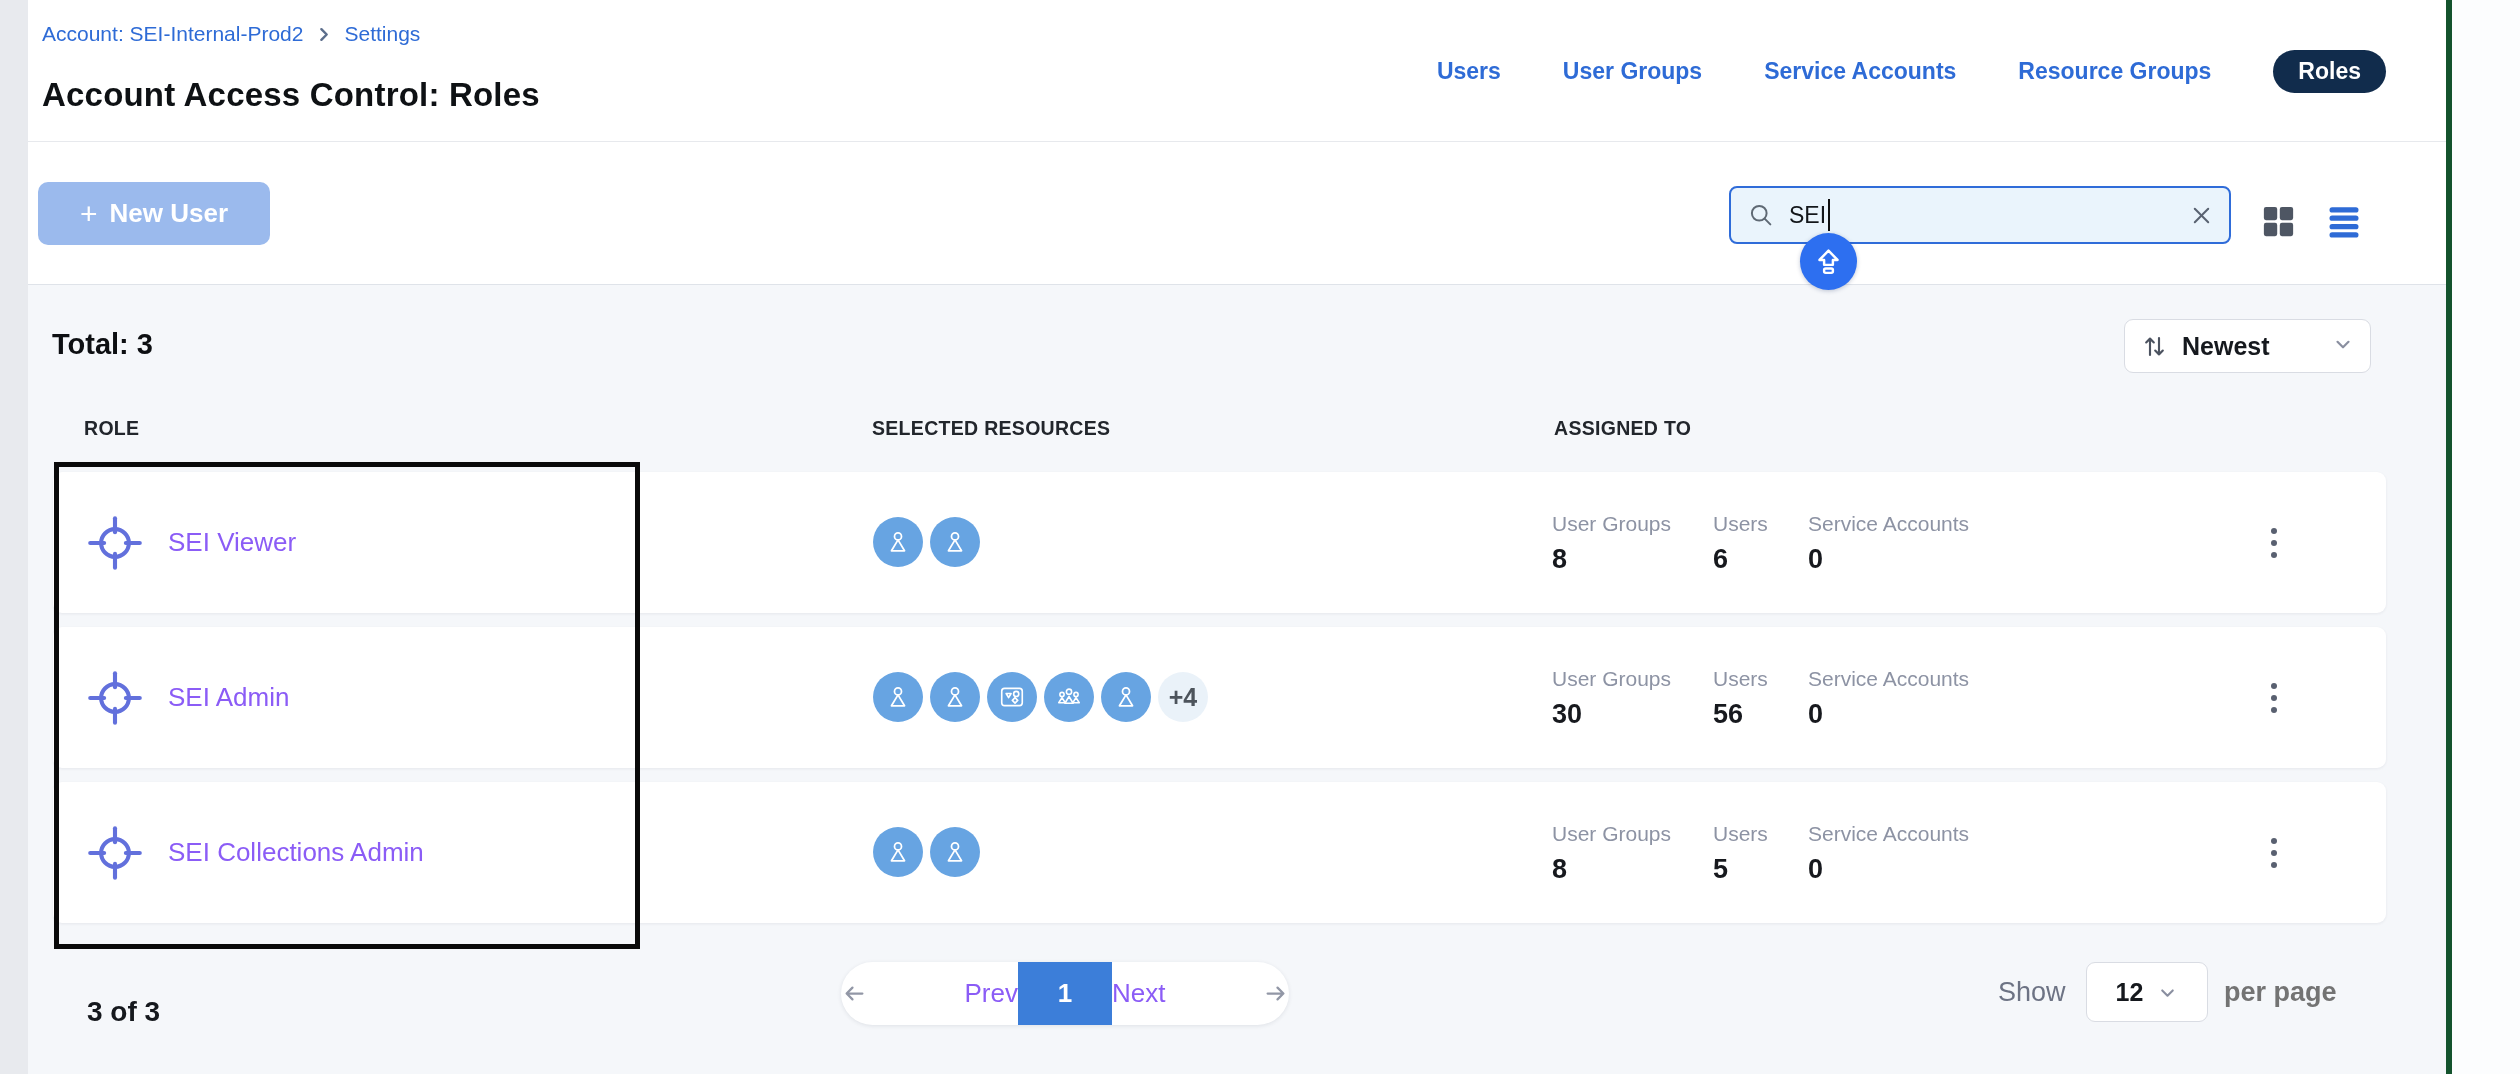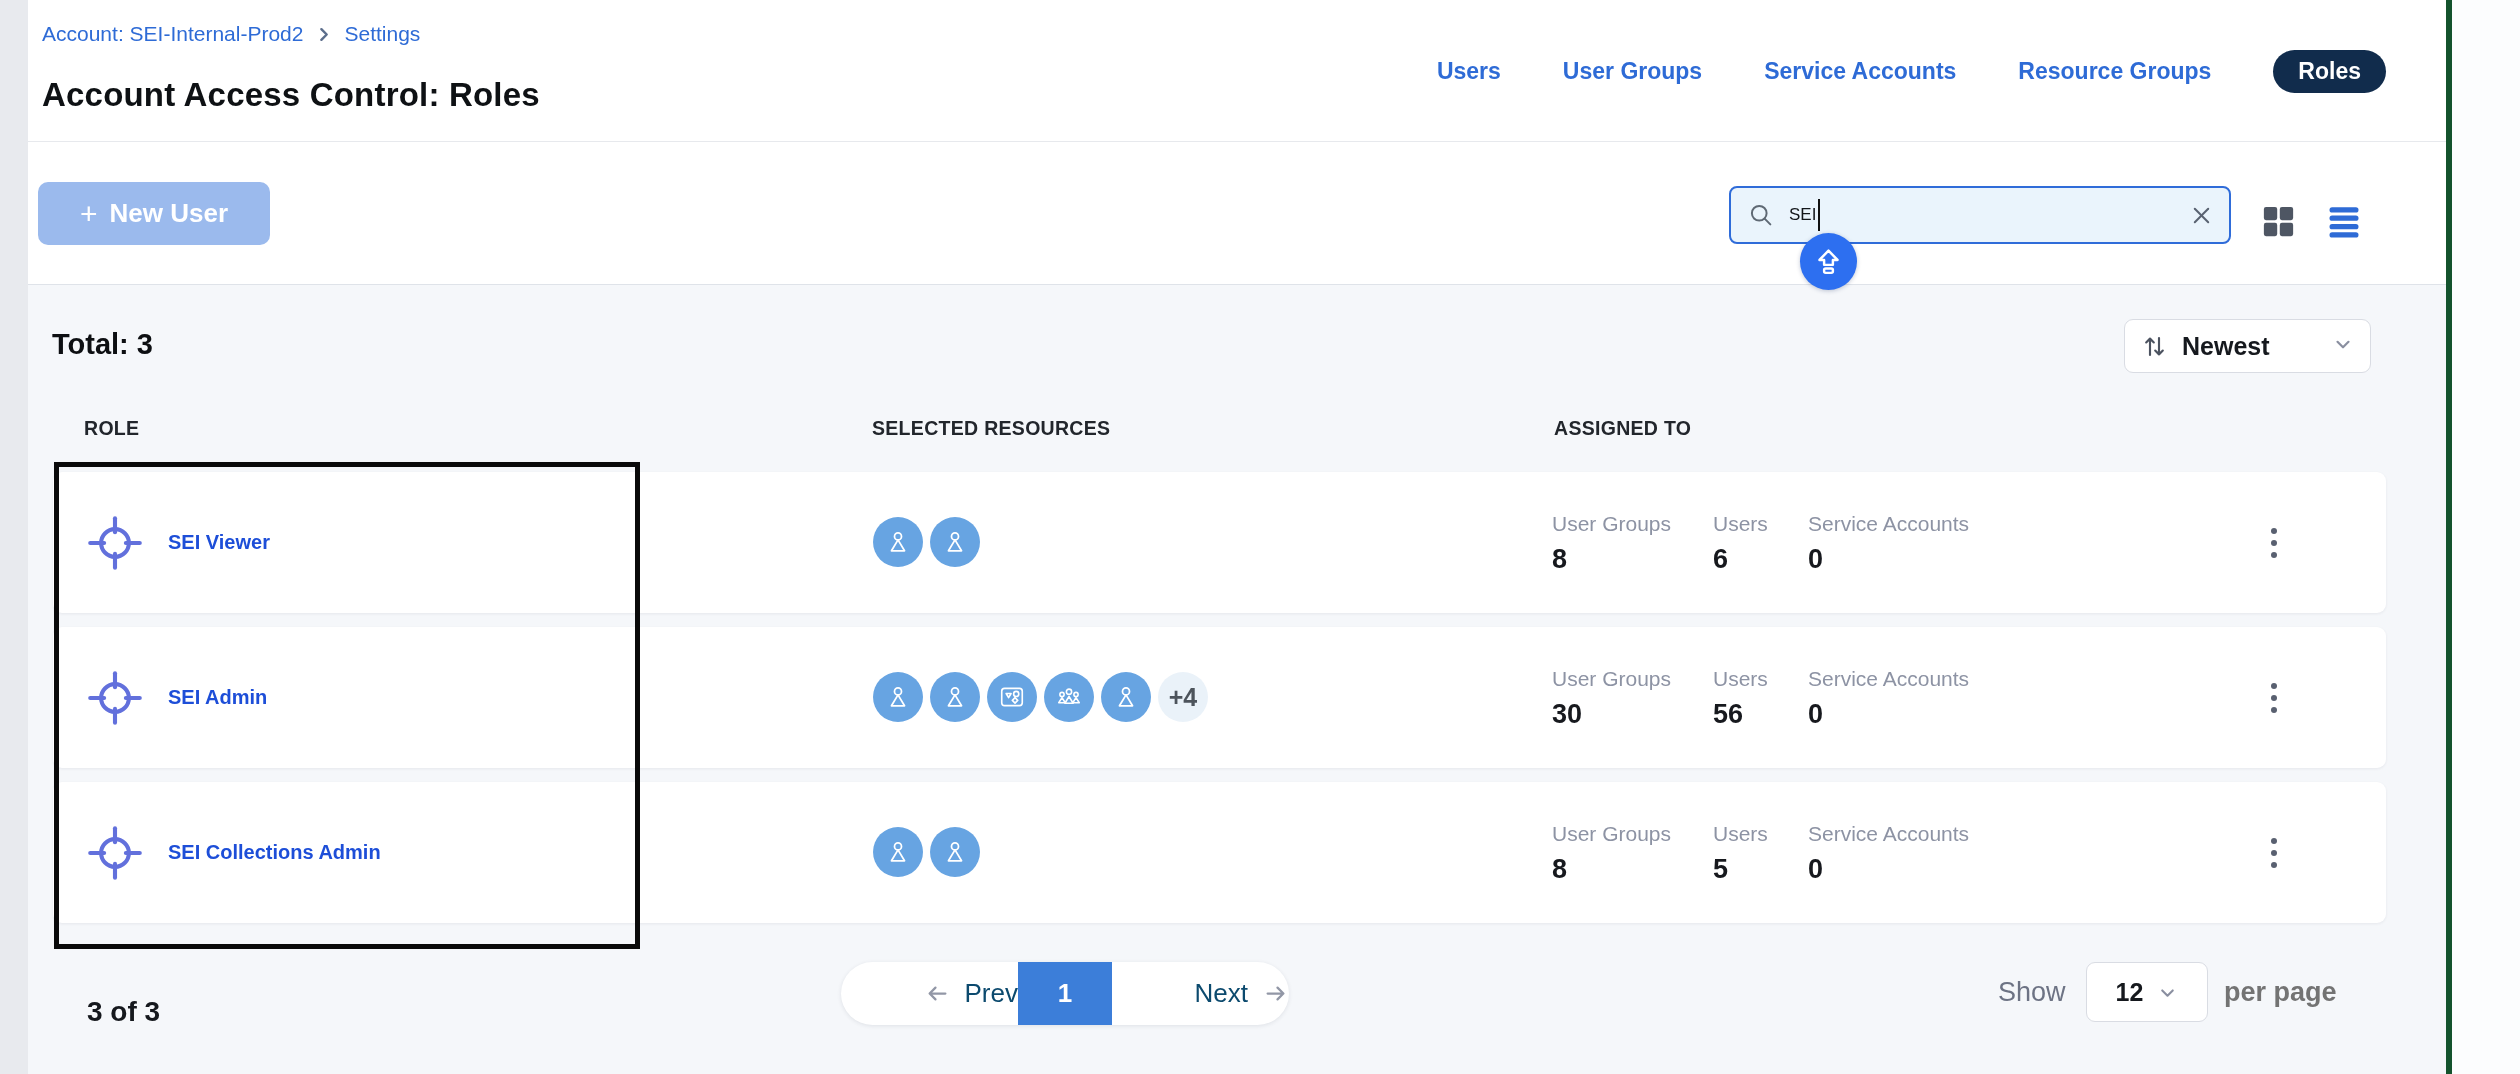--- a/index.html
+++ b/index.html
@@ -18,21 +18,21 @@
   .page-title { position:absolute; left:14px; top:76px; font-size:33px; font-weight:700; color:#0e1114; letter-spacing:0.2px; }
 
   .top-nav { position:absolute; right:60px; top:50px; height:43px; display:flex; align-items:center; gap:62px; }
   .top-nav .nav-link { font-size:23px; font-weight:600; color:#2e6bd6; cursor:pointer; white-space:nowrap; }
   .top-nav .nav-pill { background:#112c4c; color:#fff; font-size:23px; font-weight:600; padding:8px 25px; border-radius:22px; cursor:pointer; }
 
   .new-role-btn { position:absolute; left:10px; top:40px; width:232px; height:63px; background:#9bbaed; border:none; border-radius:10px; color:#fff; font-size:26px; font-weight:700; font-family:inherit; display:flex; align-items:center; justify-content:center; gap:12px; cursor:pointer; }
   .new-role-btn .plus { font-size:30px; font-weight:400; line-height:1; }
 
   .search-box { position:absolute; left:1701px; top:44px; width:502px; height:58px; background:#eaf4fc; border:2px solid #2f6cd9; border-radius:8px; display:flex; align-items:center; padding:0 16px; }
-  .search-box .search-text { font-size:17px; color:#13161a; margin-left:14px; }
+  .search-box .search-text { font-size:23px; color:#13161a; margin-left:14px; }
   .search-box .caret { display:inline-block; width:2px; height:32px; background:#111; margin-left:2px; }
   .search-box .clear-btn { margin-left:auto; cursor:pointer; display:flex; align-items:center; }
 
   .shift-badge { position:absolute; left:1772px; top:91px; width:57px; height:57px; border-radius:50%; background:#2d6ff0; display:flex; align-items:center; justify-content:center; box-shadow:0 1px 4px rgba(20,40,90,.25); }
 
   .view-toggle { position:absolute; right:82px; top:60px; display:flex; align-items:center; gap:26px; }
   .view-btn { cursor:pointer; display:flex; align-items:center; }
 
   .total-label { position:absolute; left:24px; top:328px; font-size:29px; font-weight:700; color:#0d0f12; }
 
@@ -41,36 +41,36 @@
   .sort-select .chev { margin-left:auto; }
 
   .col-headers { position:absolute; top:417px; left:0; width:100%; font-size:19.5px; font-weight:700; color:#22262c; letter-spacing:0.3px; }
   .col-headers .col-role { position:absolute; left:56px; }
   .col-headers .col-res { position:absolute; left:844px; }
   .col-headers .col-assigned { position:absolute; left:1526px; }
 
   .roles-list { position:absolute; left:25px; top:472px; width:2333px; }
   .role-card { position:relative; width:100%; height:141px; background:#fff; border-radius:9px; margin-bottom:14px; box-shadow:0 1px 3px rgba(25,35,60,.07); cursor:pointer; }
   .role-cell { position:absolute; left:33px; top:0; height:100%; display:flex; align-items:center; gap:24px; }
-  .role-name { font-size:20px; color:#1d4ed8;font-weight:bold; }
+  .role-name { font-size:26px; color:#8b5cf6; }
   .avatars { position:absolute; left:820px; top:45px; display:flex; gap:7px; }
   .avatar { width:50px; height:50px; border-radius:50%; background:#67a4e2; display:flex; align-items:center; justify-content:center; }
   .avatar.overflow { background:#eaf2f9; color:#4d545c; font-size:25px; font-weight:600; }
   .assigned-col { position:absolute; top:40px; }
   .assigned-col .a-label { font-size:21px; color:#8d93a4; }
   .assigned-col .a-value { font-size:27px; font-weight:700; color:#17191e; margin-top:8px; }
   .kebab { position:absolute; left:2210px; top:50%; transform:translateY(-50%); display:flex; flex-direction:column; gap:6px; padding:8px; cursor:pointer; }
   .kebab i { width:6px; height:6px; border-radius:50%; background:#596070; }
 
   .annotation-rect { position:absolute; left:26px; top:462px; width:586px; height:487px; border:5px solid #0a0a0a; pointer-events:none; z-index:20; }
 
   .count-label { position:absolute; left:59px; top:996px; font-size:28px; font-weight:600; color:#15181d; }
 
   .pagination { position:absolute; left:813px; top:962px; width:448px; height:63px; background:#fff; border-radius:32px; overflow:hidden; display:flex; box-shadow:0 1px 4px rgba(25,35,60,.10); }
-  .pagination .pg-prev, .pagination .pg-next { width:177px; display:flex; align-items:center; justify-content:flex-end; gap:14px; font-size:26px; color:#0c4a6e; cursor:pointer; }
+  .pagination .pg-prev, .pagination .pg-next { width:177px; display:flex; align-items:center; justify-content:space-between; gap:14px; font-size:26px; color:#8b5cf6; cursor:pointer; }
   .pagination .pg-page { width:94px; background:#3c7ed9; color:#fff; font-size:26px; font-weight:600; display:flex; align-items:center; justify-content:center; cursor:pointer; }
 
   .show-label { position:absolute; left:1970px; top:977px; font-size:27px; color:#6d7384; }
   .pagesize-select { position:absolute; left:2058px; top:962px; width:122px; height:60px; background:#fff; border:1px solid #d9dce3; border-radius:9px; display:flex; align-items:center; justify-content:center; gap:14px; cursor:pointer; }
   .pagesize-select .ps-value { font-size:25px; font-weight:700; color:#15181d; }
   .perpage-label { position:absolute; left:2196px; top:977px; font-size:27px; color:#737373;font-weight:bold; }
 </style>
 </head>
 <body>
 

